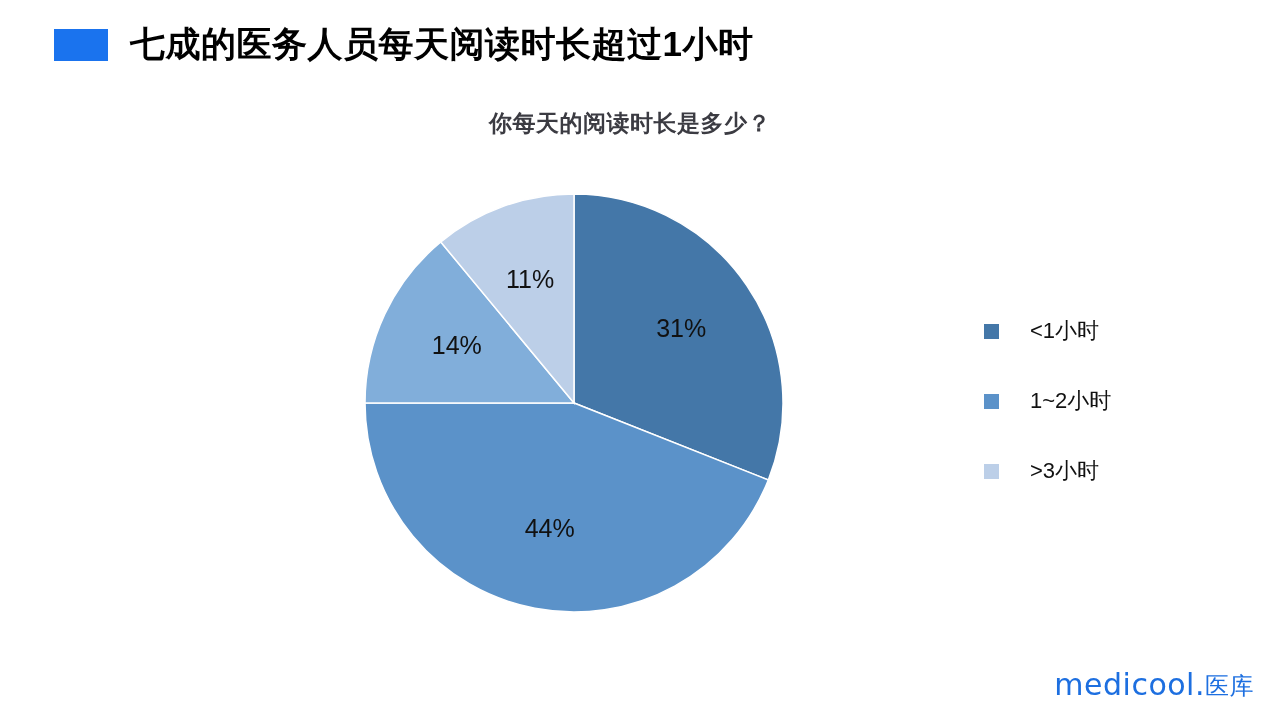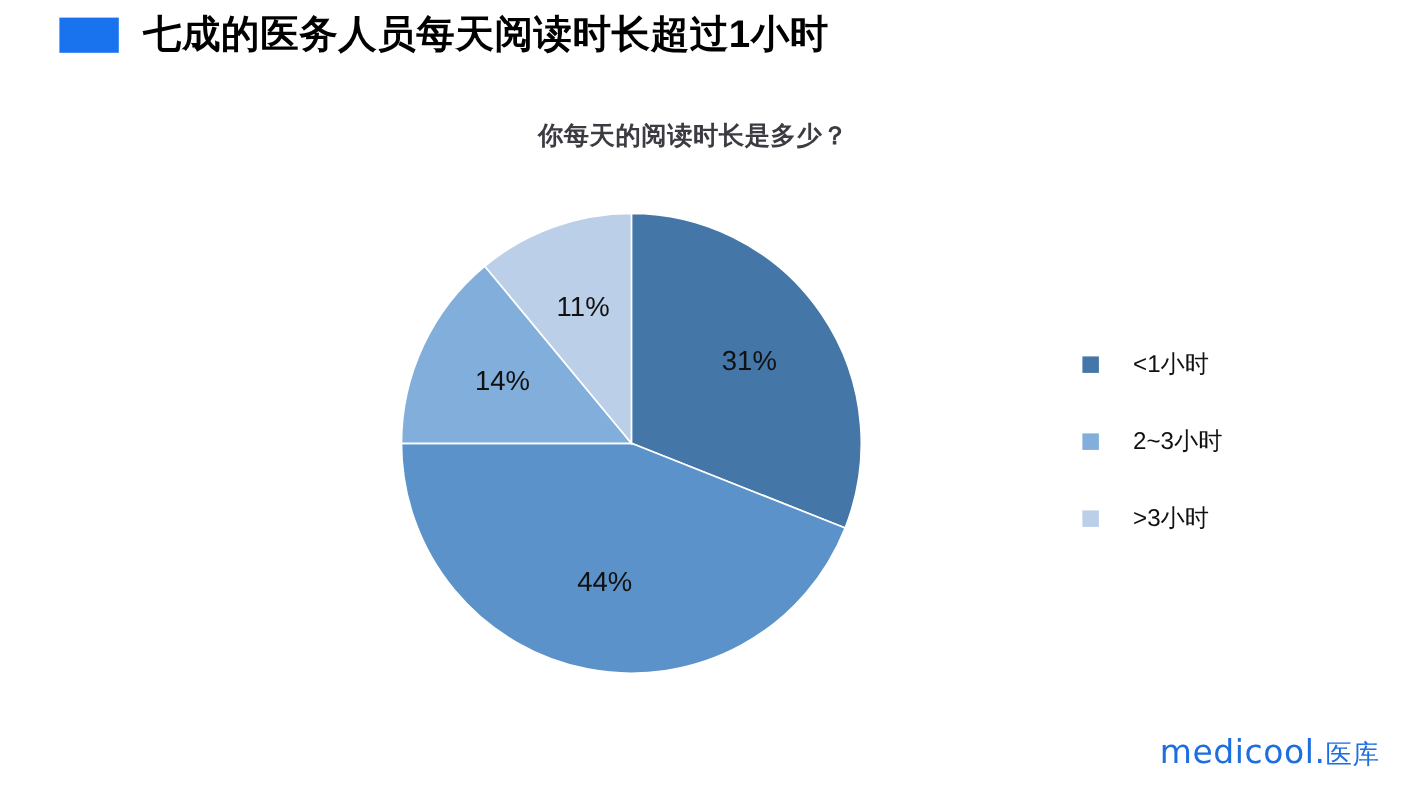--- a/index.html
+++ b/index.html
@@ -14,23 +14,23 @@
     position: relative;
     overflow: hidden;
     font-family: "Liberation Sans", "DejaVu Sans", sans-serif;
     color: #000000;
   }
 
   
   .title-row {
     position: absolute;
     left: 30px;
-    top: 14px;
+    top: 26px;
     display: flex;
-    align-items: center;
+    align-items: flex-end;
     gap: 22px;
     padding-left: 24px;
   }
   .title-bullet {
     width: 54px;
     height: 32px;
     background: #1a73ee;
     flex: 0 0 auto;
   }
   .title-text {
@@ -150,22 +150,22 @@
       <text x="530.1" y="281.1" class="slice-label">11%</text>
     </svg>
 </div>
 
 <div class="legend" id="legend">
     <div class="legend-item">
       <span class="legend-swatch" style="background: rgb(68, 119, 168);"></span>
       <span class="legend-label">&lt;1小时</span>
     </div>
     <div class="legend-item">
-      <span class="legend-swatch" style="background: rgb(129, 174, 218);"></span>
-      <span class="legend-label">2~3小时</span>
+      <span class="legend-swatch" style="background: rgb(91, 146, 201);"></span>
+      <span class="legend-label">1~2小时</span>
     </div>
     <div class="legend-item">
       <span class="legend-swatch" style="background: rgb(188, 207, 232);"></span>
       <span class="legend-label">&gt;3小时</span>
     </div>
   </div>
 
 <div class="logo" style="color: rgb(29, 111, 224);">
   <span class="logo-mark">medicool.</span>
   <span class="logo-cn">医库</span>

